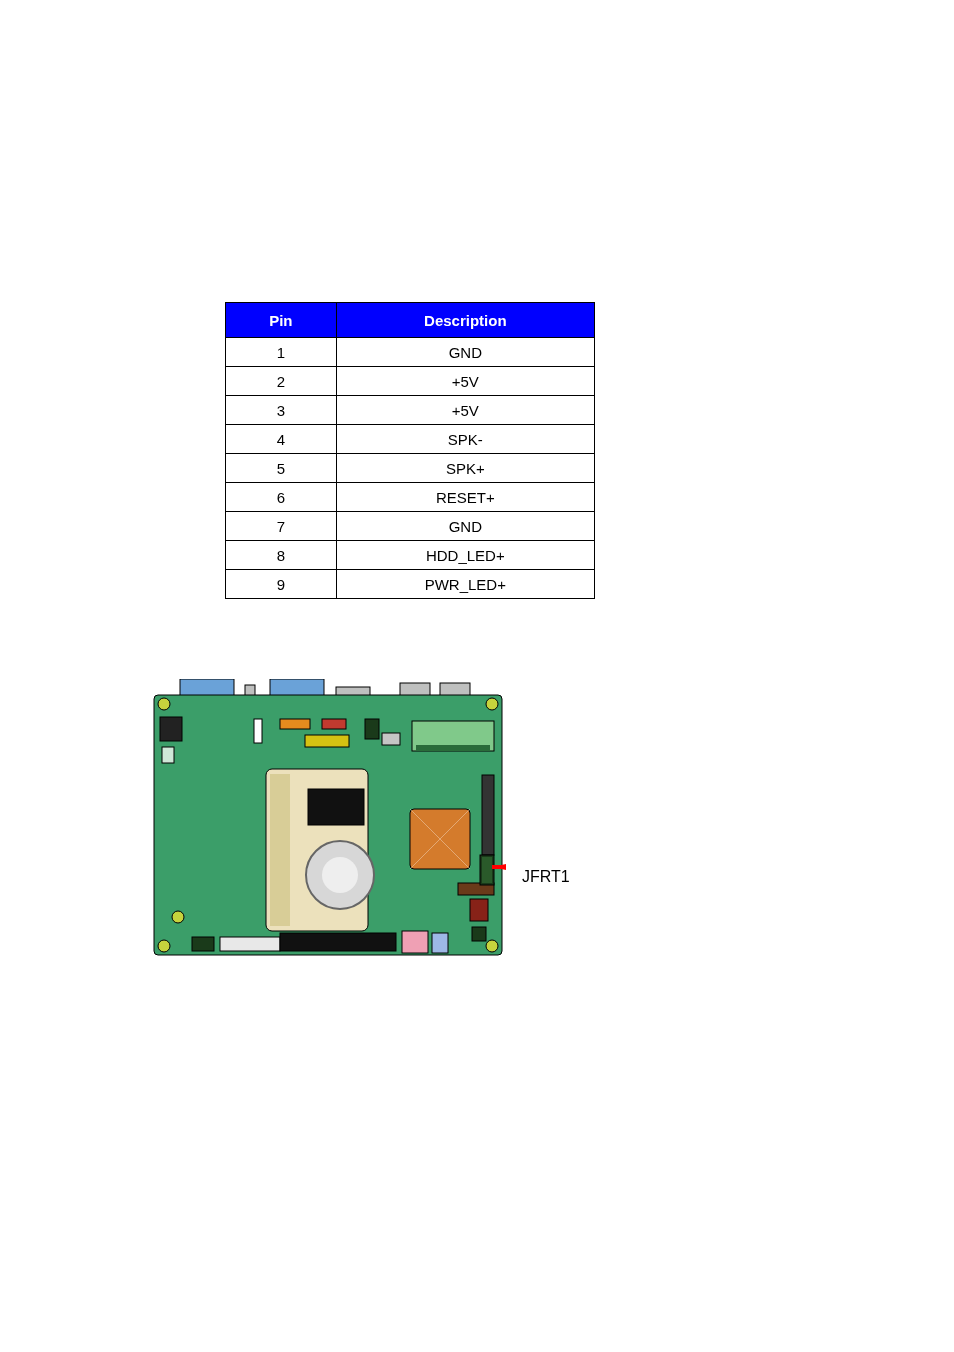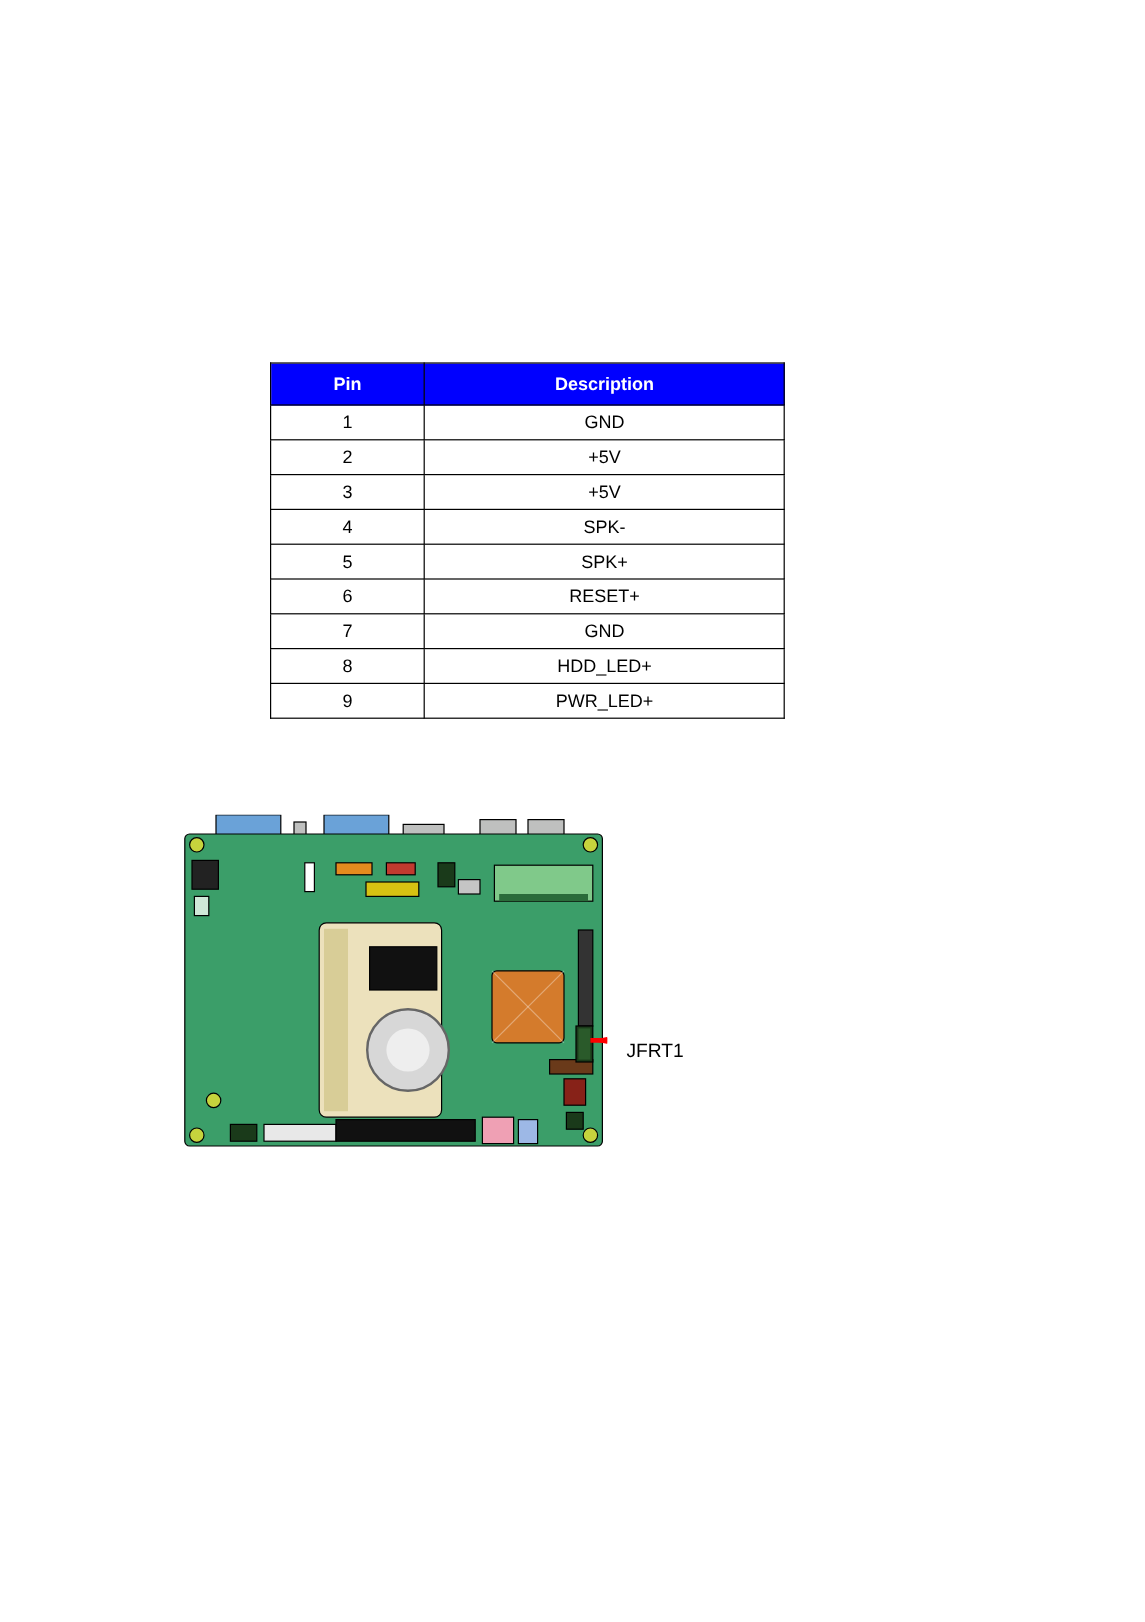--- a/index.html
+++ b/index.html
@@ -6,21 +6,21 @@
     margin: 0;
     padding: 0;
     width: 954px;
     height: 1352px;
     font-family: Arial, Helvetica, sans-serif;
     background: #fff;
     position: relative;
   }
   .pin-table {
     border-collapse: collapse;
-    width: 429px;
+    width: 370px;
     margin-left: 225px;
     margin-top: 302px;
     font-size: 15px;
   }
   .pin-table th {
     background: #0000ff;
     color: #fff;
     font-weight: bold;
     padding: 6px 10px;
     border: 1px solid #000;

